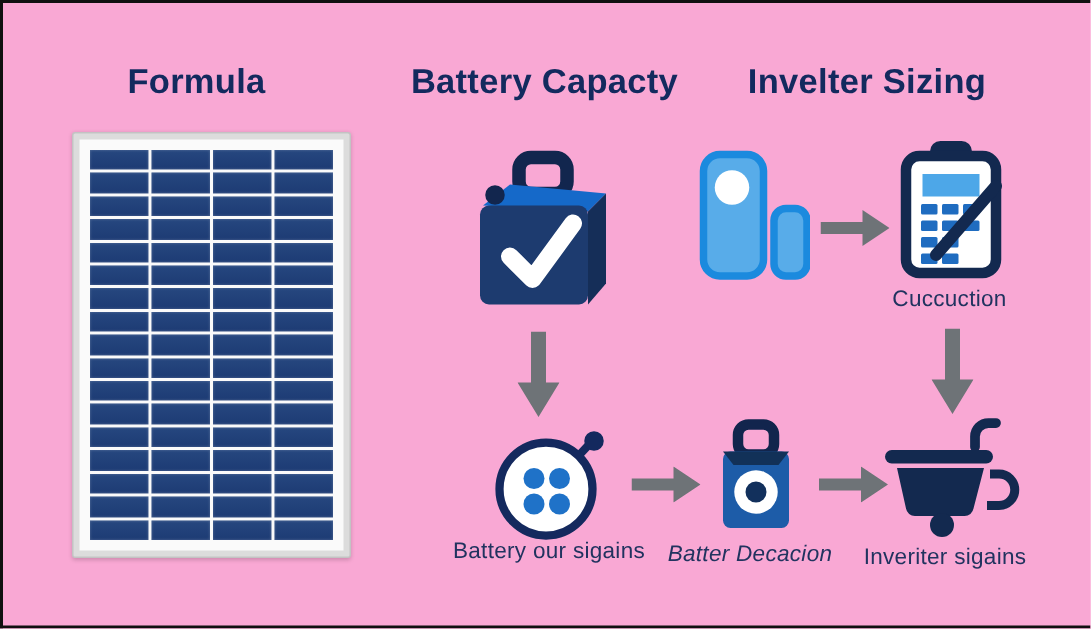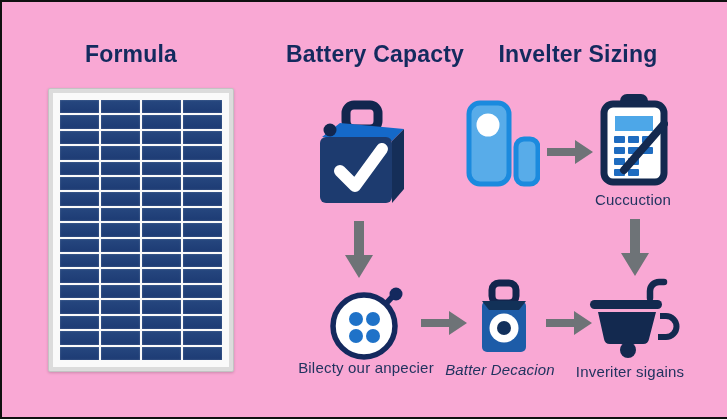--- a/index.html
+++ b/index.html
@@ -5,21 +5,21 @@
   html,body{margin:0;padding:0;}
   body{font-family:"Liberation Sans", sans-serif;background:#fff;}
   .stage{position:relative;width:727px;height:419px;background:#f9a8d4;overflow:hidden;}
   .strip{position:absolute;background:#101010;}
   .strip-top{left:0;top:0;width:727px;height:2px;}
   .strip-bottom{left:0;bottom:0;width:727px;height:2px;}
   .strip-left{left:0;top:0;width:2px;height:419px;}
   .hdr{position:absolute;top:41px;width:220px;text-align:center;color:#132a5e;
        font-size:23px;font-weight:800;letter-spacing:.2px;white-space:nowrap;}
   .hdr-formula{left:21px;}
-  .hdr-battery{left:265px;}
+  .hdr-battery{left:253px;}
   .hdr-inverter{left:468px;text-align:center;}
   .lbl{position:absolute;width:200px;text-align:center;color:#21335f;font-size:15px;
        font-weight:500;letter-spacing:.2px;white-space:nowrap;}
   
   .panel{position:absolute;left:48px;top:88px;width:186px;height:284px;box-sizing:border-box;
          background:#dcdcdc;border:1px solid #c3c3c3;border-radius:2px;padding:4px;
          box-shadow:0 1px 3px rgba(0,0,0,.18);}
   .panel-inner{width:100%;height:100%;box-sizing:border-box;background:#fafafa;padding:7px;}
   .panel-grid{width:100%;height:100%;display:grid;grid-template-columns:repeat(4,1fr);gap:2px;background:#fafafa;}
   .cell{background:linear-gradient(180deg,#26477f 0%,#1d3b74 100%);
@@ -162,21 +162,21 @@
 
   <svg class="abs" style="left:324px;top:286px;" width="84" height="78" viewBox="0 0 84 78">
     <line x1="54" y1="26" x2="70" y2="9" stroke="#14295e" stroke-width="5.5"></line>
     <circle cx="72" cy="8" r="6.5" fill="#14295e"></circle>
     <circle cx="40" cy="40" r="31" fill="#ffffff" stroke="#14295e" stroke-width="5.5"></circle>
     <circle cx="32" cy="33" r="7" fill="#1f72c8"></circle>
     <circle cx="49" cy="33" r="7" fill="#1f72c8"></circle>
     <circle cx="32" cy="50" r="7" fill="#1f72c8"></circle>
     <circle cx="49" cy="50" r="7" fill="#1f72c8"></circle>
   </svg>
-  <div class="lbl" style="left:266px;top:359px;">Bilecty our anpecier</div>
+  <div class="lbl" style="left:266px;top:359px;">Battery our sigains</div>
 
   <svg class="abs" style="left:421px;top:311px;" width="46" height="24" viewBox="0 0 46 24">
     <polygon points="0,8 28,8 28,0 46,12 28,24 28,16 0,16" fill="#6e7377"></polygon>
   </svg>
 
   <svg class="abs" style="left:477px;top:279px;" width="54" height="78" viewBox="0 0 54 78">
     <rect x="15" y="4" width="24" height="20" rx="7" fill="none" stroke="#12254d" stroke-width="7"></rect>
     <rect x="5" y="22" width="44" height="51" rx="5" fill="#1d5ca8"></rect>
     <polygon points="5,22 49,22 42,31 12,31" fill="#123158"></polygon>
     <circle cx="27" cy="49" r="14.5" fill="#ffffff"></circle>

